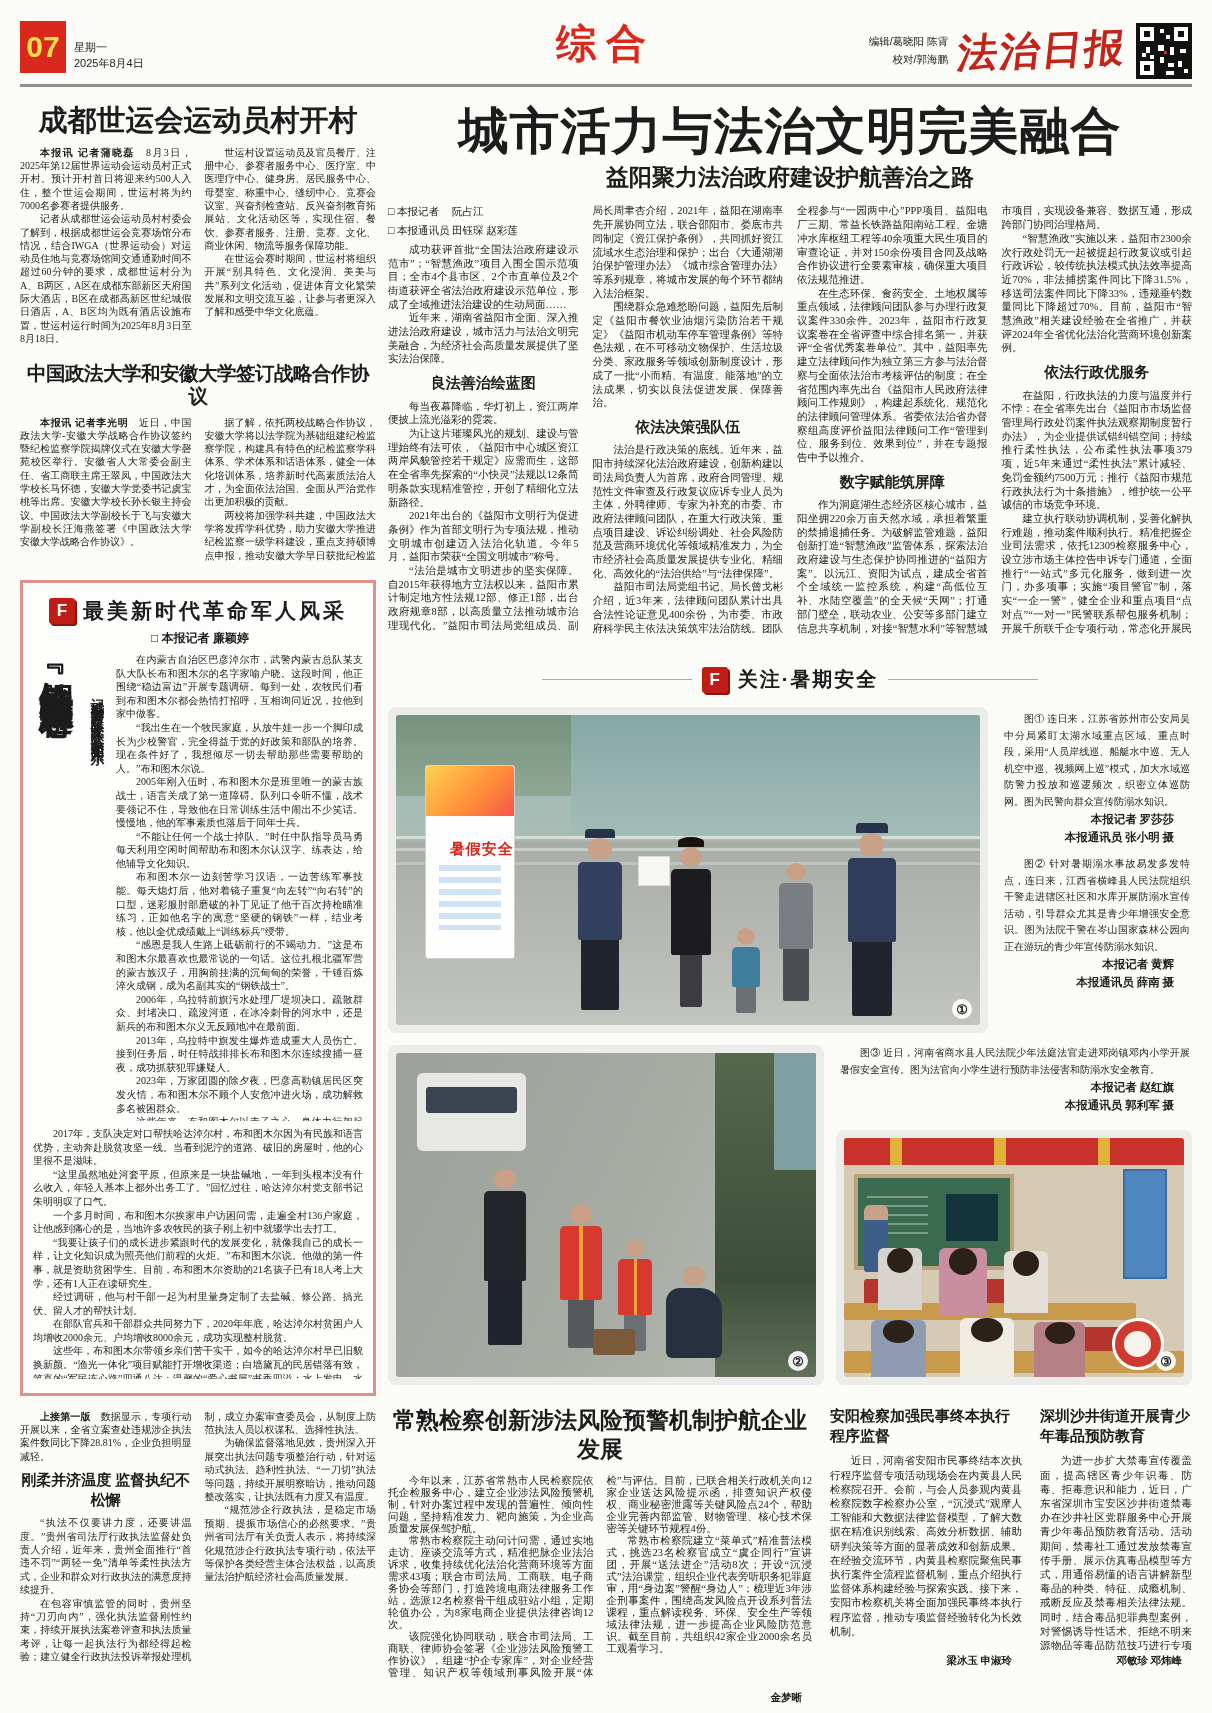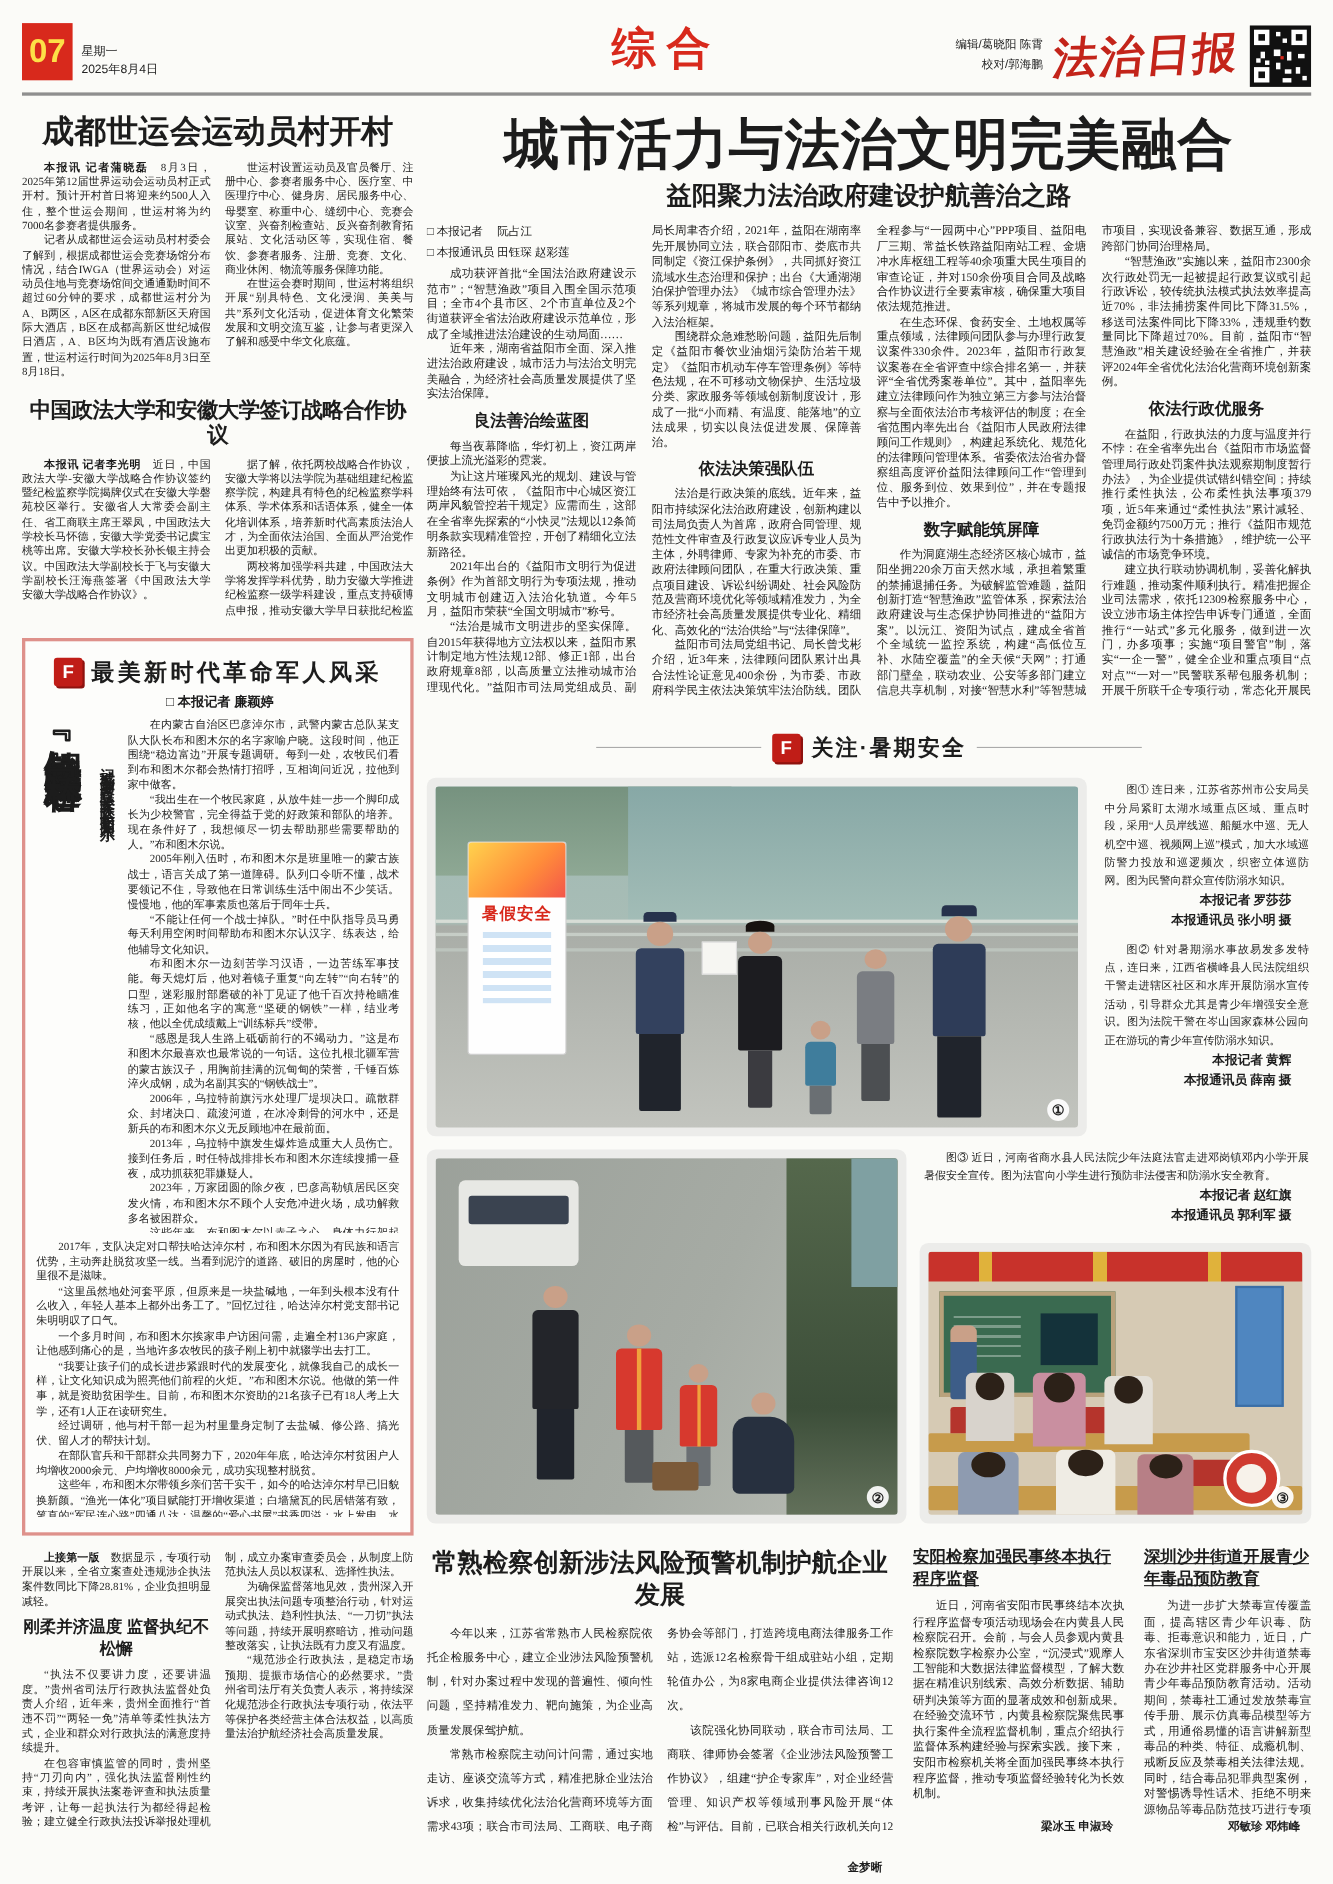--- a/index.html
+++ b/index.html
@@ -79,21 +79,21 @@
   .rowB-right .captions-top{padding:0 2px 0 4px;}
   .photo3-frame{flex:1;}
 
   
   .p1{background:linear-gradient(180deg,#9fb8b2 0%,#a8bdb6 40%,#a9ada7 41%,#c2c4be 100%);}
   .p1-hill{position:absolute;left:0;top:0;width:46%;height:26%;background:linear-gradient(180deg,#76927f,#8ea894);}
   .p1-water{position:absolute;right:0;top:0;width:70%;height:40%;background:linear-gradient(180deg,#87a8a6,#a3bdb7);}
   .p1-rail{position:absolute;top:39%;left:0;right:0;height:3px;background:#d7ddd6;box-shadow:0 12px 0 #c6cdc6,0 26px 0 #bcc4bd;}
   .p1-banner{position:absolute;left:5%;top:16%;width:15%;height:62%;background:#fefefe;border:1px solid #cfcfcf;border-radius:3px;}
   .p1-banner .bannertop{height:26%;background:linear-gradient(135deg,#ffd24d,#ff8c3a 60%,#f3564a);border-radius:3px 3px 0 0;}
-  .p1-banner .bannertxt{color:#d8291c;font:700 15px/1.25 "Liberation Sans",sans-serif;text-align:center;margin-top:6px;letter-spacing:1px;}
+  .p1-banner .bannertxt{color:#d8291c;font:700 15px/1.25 "Liberation Sans",sans-serif;text-align:right;margin-top:24px;letter-spacing:1px;}
   .p1-banner .bannersub{margin:6px auto 0;width:70%;height:34%;background:repeating-linear-gradient(180deg,#cfe3f5 0 6px,#fff 6px 12px);}
   .fig{position:absolute;}
   .fig .head{display:block;border-radius:50%;background:#c9a088;margin:0 auto;}
   .fig .cap{display:block;background:#26324c;border-radius:4px 4px 0 0;margin:0 auto;}
   .fig .torso{display:block;border-radius:5px 5px 2px 2px;margin:2px auto 0;}
   .fig .legs{display:block;background:#20242c;margin:0 auto;border-radius:0 0 2px 2px;}
   .leaflet{position:absolute;background:#f6f6f2;border:1px solid #ddd;}
 
   
   .p2{background:linear-gradient(115deg,#93999370 0%,#a6aba4 55%,#b9bdb5 100%),#a2a7a0;}
@@ -120,25 +120,25 @@
   .chairback{position:absolute;background:#b5342c;border-radius:3px 3px 0 0;}
   .student{position:absolute;border-radius:6px 6px 0 0;}
   .student i{display:block;width:58%;height:40%;border-radius:50%;background:#2c2118;margin:0 auto;}
   .p3-fan{position:absolute;right:6%;bottom:3%;width:52px;height:52px;border-radius:50%;background:#cf3a2f;border:3px solid #fff;box-sizing:border-box;}
   .p3-fan:after{content:"";position:absolute;left:20%;top:22%;width:60%;height:56%;border-radius:50%;background:#f7f2ea;}
 
   
   .bottom-row{display:flex;gap:18px;margin-top:18px;}
   .art-changshu{width:424px;flex:none;}
   .art-changshu .title{font:700 23px/1.25 "Liberation Serif",serif;text-align:center;margin:4px 0 10px;}
-  .art-changshu .cols2{height:212px;font-size:10.5px;line-height:22px;}
+  .art-changshu .cols2{height:212px;font-size:10.5px;line-height:12px;}
   .art-sm{flex:none;}
   .art-anyang{width:192px;}
   .art-shenzhen{flex:1;min-width:0;}
-  .art-sm .title{font:700 15px/1.3 "Liberation Serif",serif;margin:4px 0 8px;text-decoration:underline;}
+  .art-sm .title{font:700 15px/1.3 "Liberation Serif",serif;margin:4px 0 8px;}
   .art-sm .bodytxt{font-size:10.5px;line-height:14.2px;height:196px;overflow:hidden;}
   .author-line{text-align:right;font-weight:700;font-size:10.5px;padding-right:10px;margin-top:4px;}
 </style>
 </head>
 <body>
 
 <div class="page">
 
   <div class="header">
     <div class="pagenum-box">07</div>

